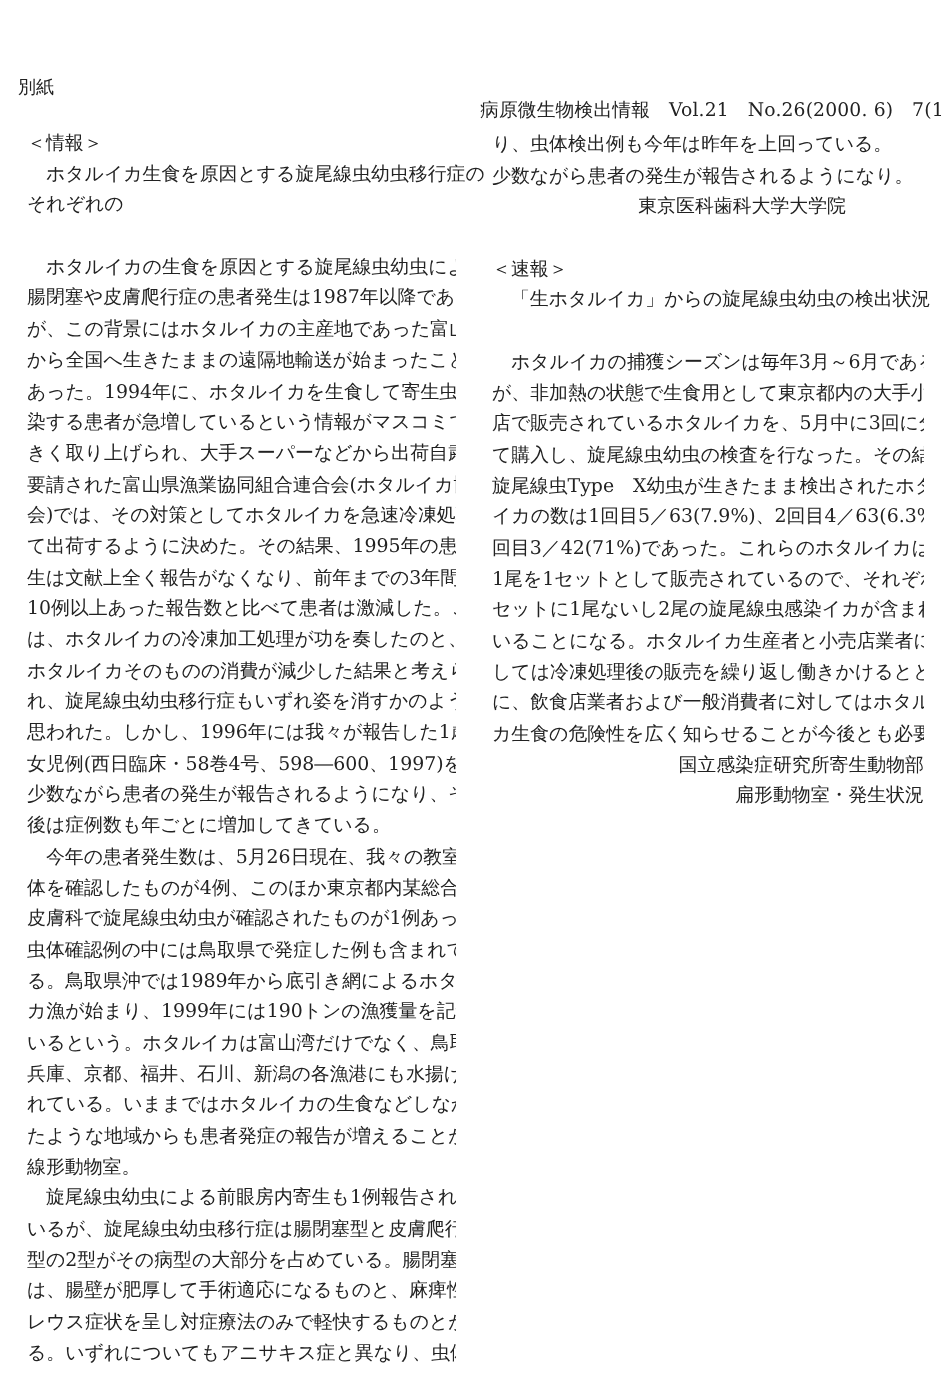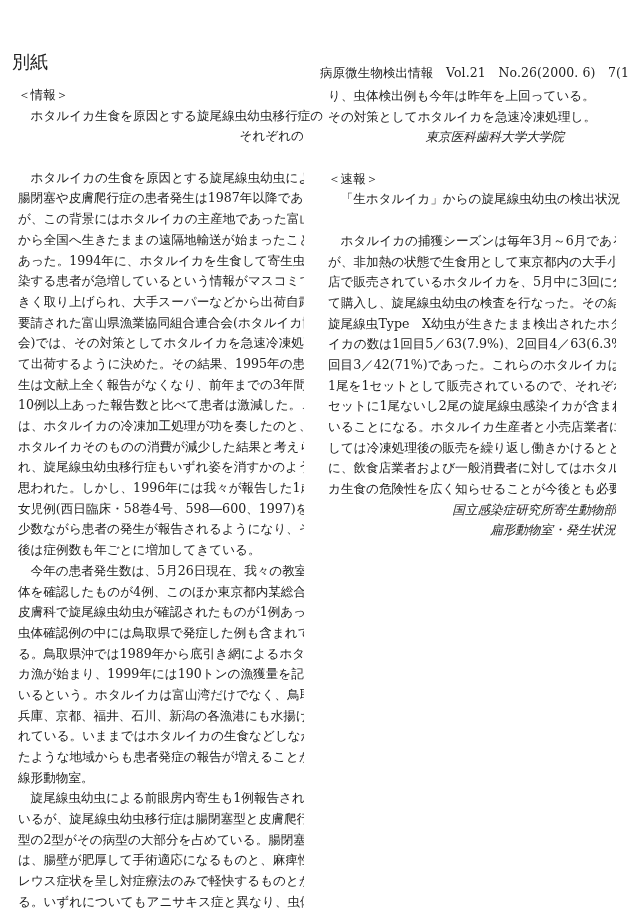--- a/index.html
+++ b/index.html
@@ -1,30 +1,30 @@
 <!DOCTYPE html>
 <html><head>
 <meta charset="utf-8">
 <style>
   html, body { margin: 0; padding: 0; background: #ffffff; }
   body {
     width: 630px; height: 916px; position: relative; overflow: hidden;
     font-family: "DejaVu Serif", "Liberation Serif", serif;
     color: #222222;
   }
-  .page-label { position: absolute; left: 12px; top: 50px; font-size: 18px; }
+  .page-label { position: absolute; left: 12px; top: 50px; font-size: 12px; }
   .journal-header { position: absolute; left: 320px; top: 65px; font-size: 12.5px; white-space: pre; letter-spacing: 0.1px; }
   .col { position: absolute; font-size: 12.6px; line-height: 20.7px; }
   .col-left { left: 18px; top: 85px; width: 286px; }
   .col-right { left: 328px; top: 86px; width: 288px; }
   .line { white-space: nowrap; overflow: hidden; text-align: justify; text-align-last: justify; height: 20.7px; }
   .line.last { text-align-last: left; }
-  .line.right { text-align: right; text-align-last: right; font-style: italic; }
+  .line.right { text-align: right; text-align-last: right; }
   .section-tag { white-space: nowrap; height: 20.7px; }
-  .title { white-space: nowrap; height: 20.7px; text-align: right; }
+  .title { white-space: nowrap; height: 20.7px; }
   .gap { height: 20.7px; }
 </style>
 </head>
 <body>
 
 <div class="page-label">別紙</div>
 <div class="journal-header">病原微生物検出情報　Vol.21　No.26(2000. 6)　7(118)</div>
 
 <div class="col col-left">
   <div class="section-tag">＜情報＞</div>
@@ -75,21 +75,21 @@
     <div class="line">は、腸壁が肥厚して手術適応になるものと、麻痺性イ</div>
     <div class="line">レウス症状を呈し対症療法のみで軽快するものとがあ</div>
     <div class="line">る。いずれについてもアニサキス症と異なり、虫体が1</div>
     <div class="line">cm×0.1mmと極めて細く小さいため、内視鏡による虫体</div>
 
   </div>
 </div>
 
 <div class="col col-right">
   <div class="line last">り、虫体検出例も今年は昨年を上回っている。</div>
-  <div class="line last">その対策としてホタルイカを急速冷凍処理し。</div>
+  <div class="line last">少数ながら患者の発生が報告されるようになり。</div>
   <div class="line right" style="padding-right:52px;">東京医科歯科大学大学院</div>
   <div class="gap"></div>
 
   <div class="section-tag">＜速報＞</div>
   <div class="title">　「生ホタルイカ」からの旋尾線虫幼虫の検出状況</div>
   <div class="gap"></div>
 
   <div>
     <div class="line">　ホタルイカの捕獲シーズンは毎年3月～6月である</div>
     <div class="line">が、非加熱の状態で生食用として東京都内の大手小売</div>

